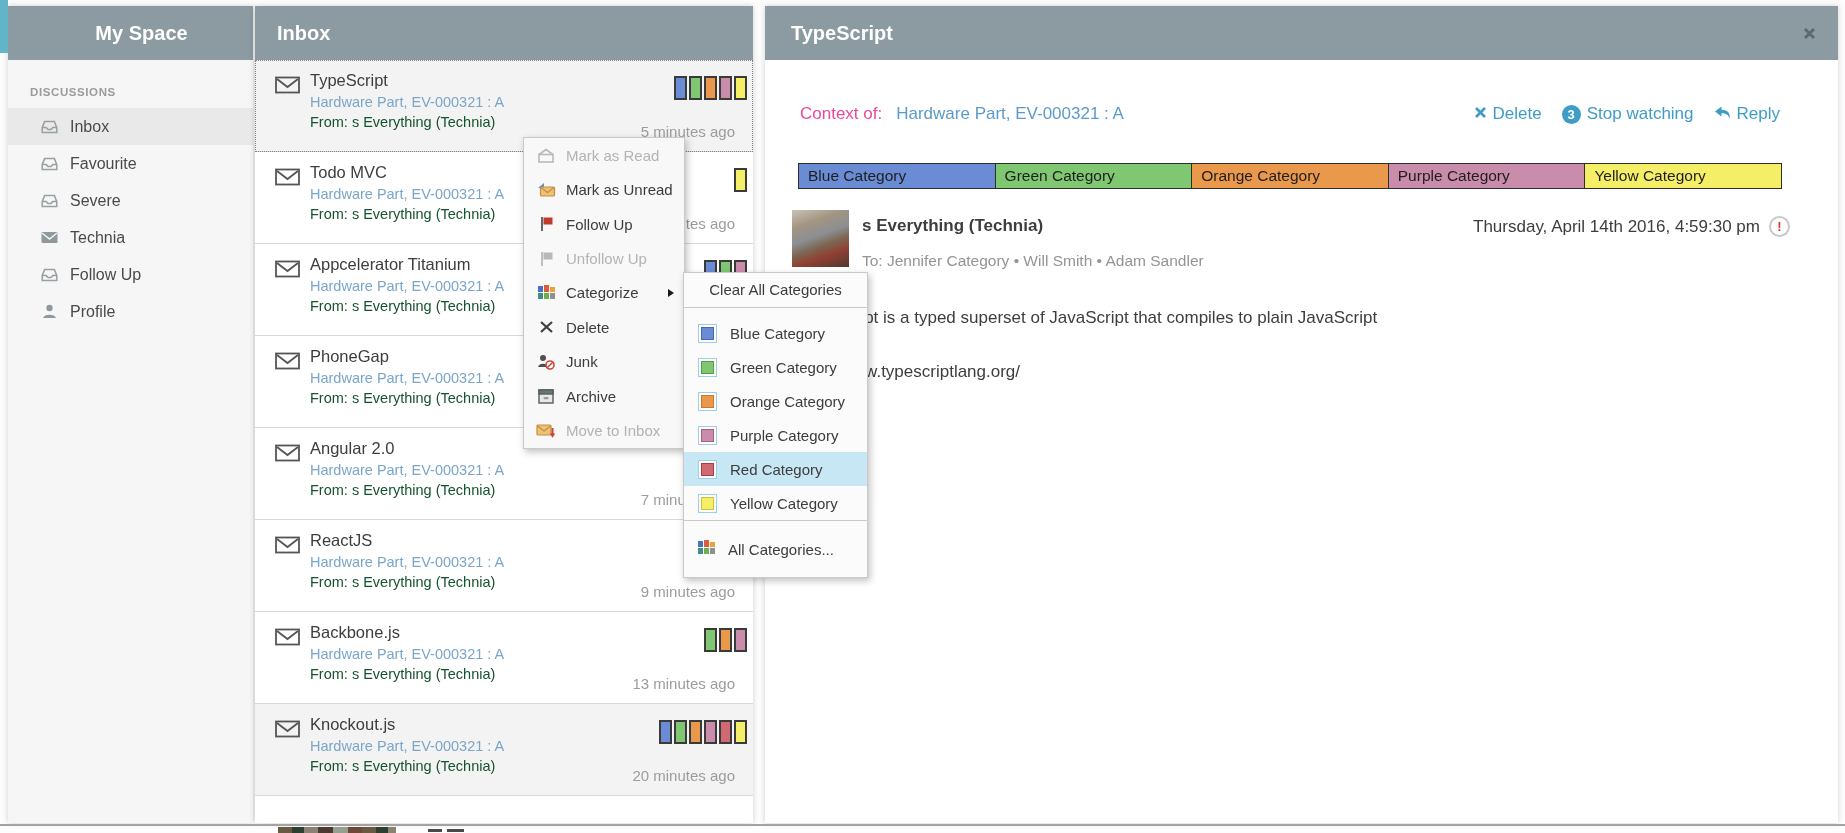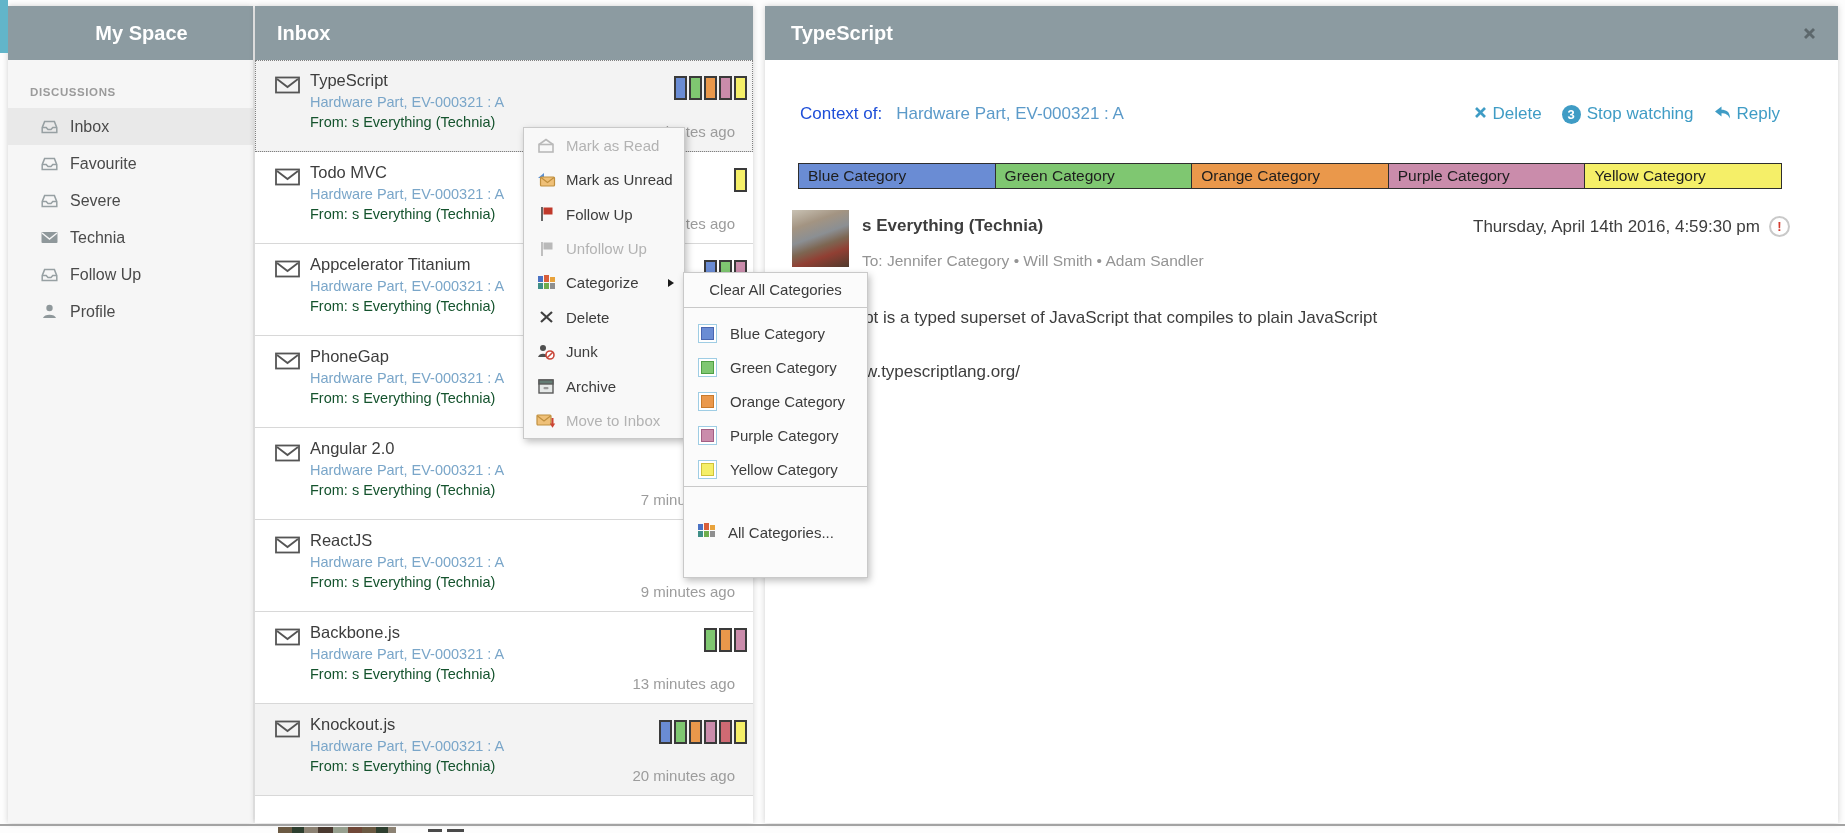--- a/index.html
+++ b/index.html
@@ -46,21 +46,21 @@
   .msg-time{position:absolute;right:18px;bottom:11px;font-size:15px;color:#9c9c9c;}
   .msg-chips{position:absolute;right:6px;top:16px;display:flex;gap:2px;}
   .chip{width:9px;height:20px;border:2px solid #3a3a3a;box-sizing:content-box;}
   .msg-partial{height:27px;background:#fff;}
 
   
   .detail-panel{left:765px;width:1073px;}
   .detail-panel .panel-header{padding-left:26px;position:relative;}
   .close-btn{position:absolute;right:22px;top:0;line-height:54px;cursor:pointer;}
   .context-row{position:absolute;left:35px;right:58px;top:98px;display:flex;align-items:center;font-size:17px;}
-  .context-label{color:#1d4ed8;}
+  .context-label{color:#ec4899;}
   .context-link{color:#5b9ac9;margin-left:14px;cursor:pointer;}
   .detail-actions{margin-left:auto;display:flex;gap:20px;align-items:center;}
   .action{display:inline-flex;align-items:center;gap:6px;color:#3f9cc5;font-size:17px;cursor:pointer;}
   .badge-circle{width:19px;height:19px;border-radius:50%;background:#3f9cc5;color:#fff;font-size:13px;
     font-weight:700;text-align:center;line-height:19px;}
   .category-bar{position:absolute;left:33px;top:157px;width:984px;height:26px;display:flex;
     border:1px solid #2e2e2e;box-sizing:border-box;}
   .cat-seg{flex:1;border-right:1px solid #2e2e2e;display:flex;align-items:center;}
   .cat-seg:last-child{border-right:none;}
   .cat-seg-label{padding-left:9px;font-size:15.5px;color:#1e1e1e;}
@@ -69,21 +69,21 @@
     background:linear-gradient(160deg,#c9c2b4 0%,#a39482 25%,#8b8f93 45%,#7d6652 60%,#913f33 75%,#4f3a2c 100%);}
   .sender-name{position:absolute;left:70px;top:6px;font-size:17px;font-weight:700;color:#3d3d3d;}
   .sender-to{position:absolute;left:70px;top:42px;font-size:15.5px;color:#949494;}
   .sender-date{position:absolute;right:0;top:6px;font-size:17px;color:#3d3d3d;display:flex;align-items:center;}
   .warning-circle{display:inline-block;width:17px;height:17px;margin-left:9px;border-radius:50%;
     border:2px solid #c9c9c9;color:#d23b2f;font-weight:700;font-size:13px;text-align:center;line-height:17px;background:#fff;}
   .body-line1{position:absolute;left:33px;top:302px;font-size:17px;color:#3d3d3d;}
   .body-line2{position:absolute;left:33px;top:356px;font-size:17px;color:#3d3d3d;}
 
   
-  .context-menu{position:absolute;left:523px;top:127px;width:162px;height:312px;z-index:50;
+  .context-menu{position:absolute;left:523px;top:137px;width:162px;height:312px;z-index:50;
     background:#f8f8f8;border:1px solid #c9c9c9;box-shadow:2px 3px 7px rgba(0,0,0,.25);
     display:flex;flex-direction:column;box-sizing:border-box;}
   .menu-item{flex:1;display:flex;align-items:center;padding-left:12px;position:relative;cursor:pointer;}
   .menu-item .icon{width:20px;display:inline-flex;justify-content:center;}
   .menu-label{margin-left:10px;font-size:15px;color:#3c3c3c;white-space:nowrap;}
   .menu-item.disabled{cursor:default;}
   .menu-item.disabled .menu-label{color:#b3b3b3;}
   .submenu-arrow{position:absolute;right:10px;width:0;height:0;border-left:6px solid #1a1a1a;
     border-top:4px solid transparent;border-bottom:4px solid transparent;}
 
@@ -469,20 +469,26 @@
             <span class="swatch" style="background: rgb(234, 152, 75); border-color: rgb(201, 122, 43);"></span>
           </span>
           <span class="sub-label">Orange Category</span>
         </div>
         <div class="sub-item">
           <span class="swatch-box">
             <span class="swatch" style="background: rgb(202, 140, 171); border-color: rgb(163, 95, 132);"></span>
           </span>
           <span class="sub-label">Purple Category</span>
         </div>
+        <div class="sub-item selected">
+          <span class="swatch-box">
+            <span class="swatch" style="background: rgb(207, 106, 115); border-color: rgb(173, 58, 68);"></span>
+          </span>
+          <span class="sub-label">Red Category</span>
+        </div>
         <div class="sub-item">
           <span class="swatch-box">
             <span class="swatch" style="background: rgb(245, 239, 104); border-color: rgb(207, 194, 58);"></span>
           </span>
           <span class="sub-label">Yellow Category</span>
         </div>
       </div>
     <div class="sub-sep"></div>
     <div class="sub-footer">
       <span class="icon"><svg width="17" height="15">

